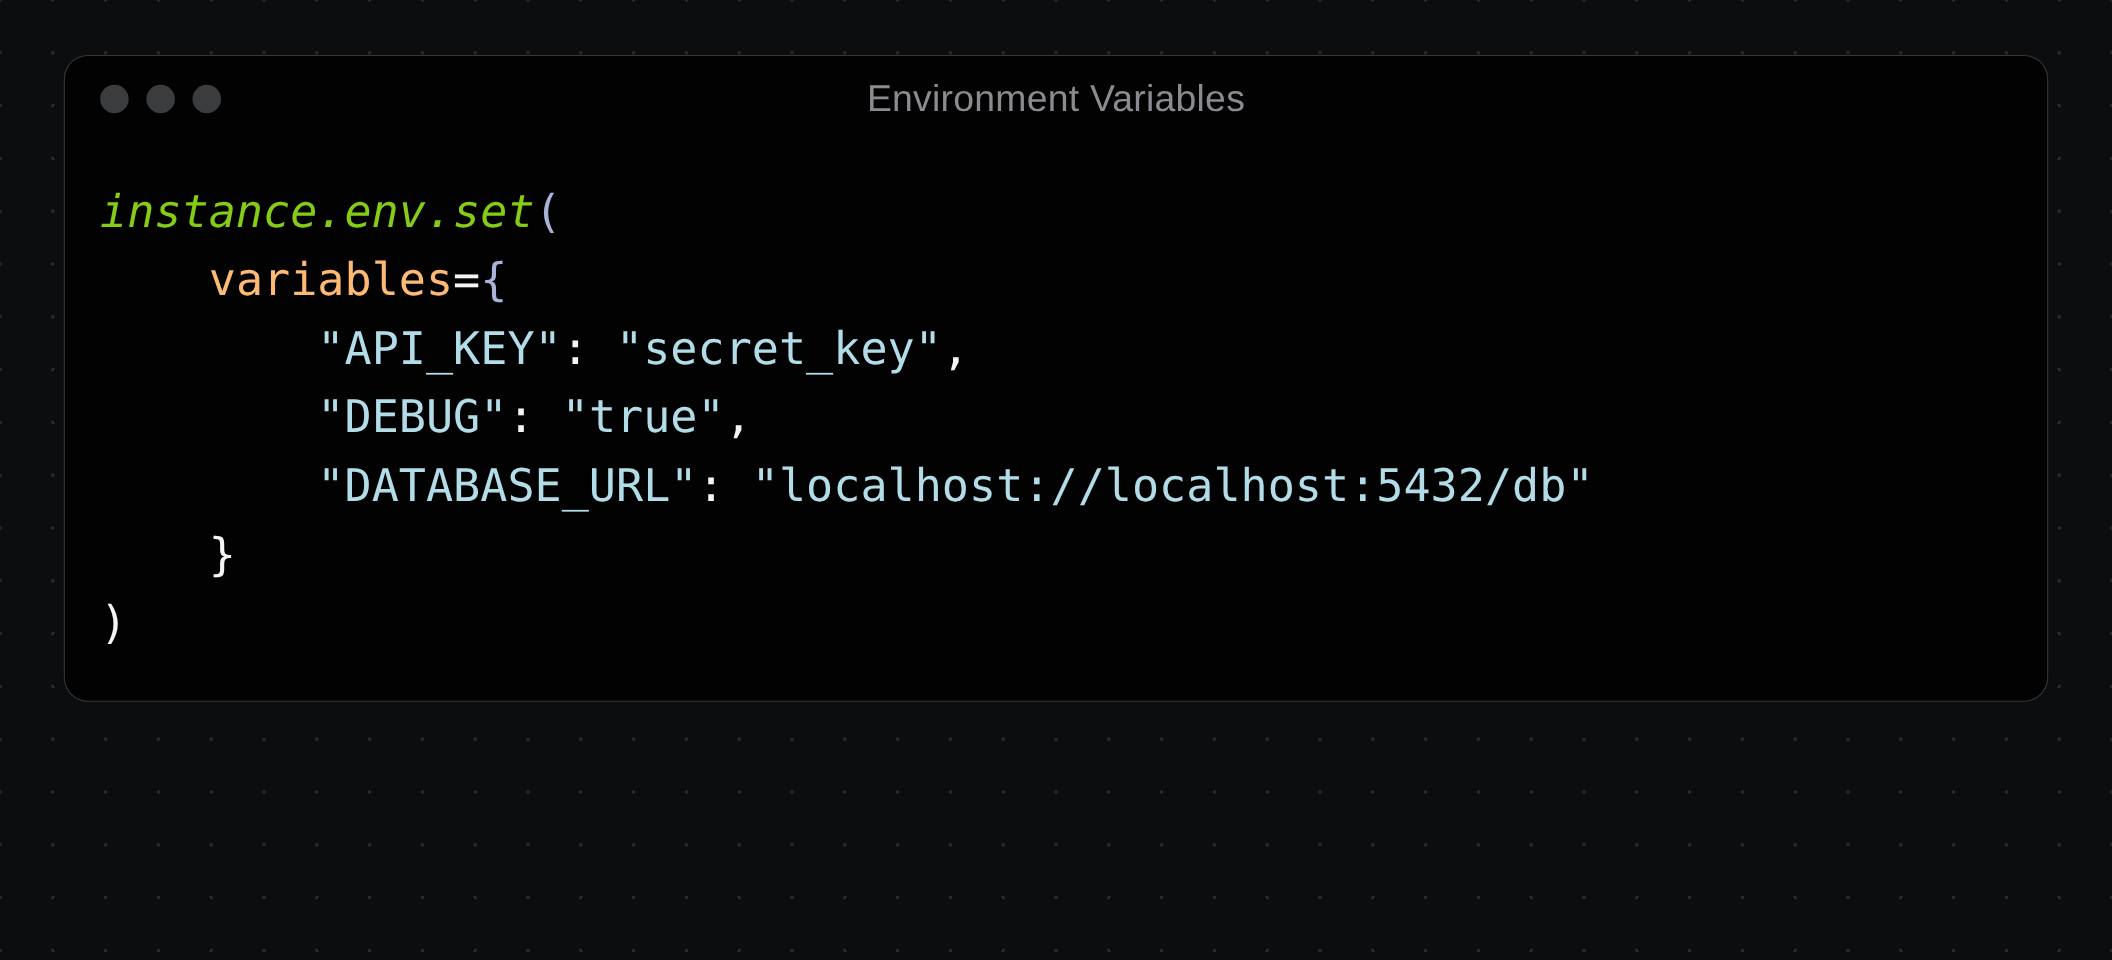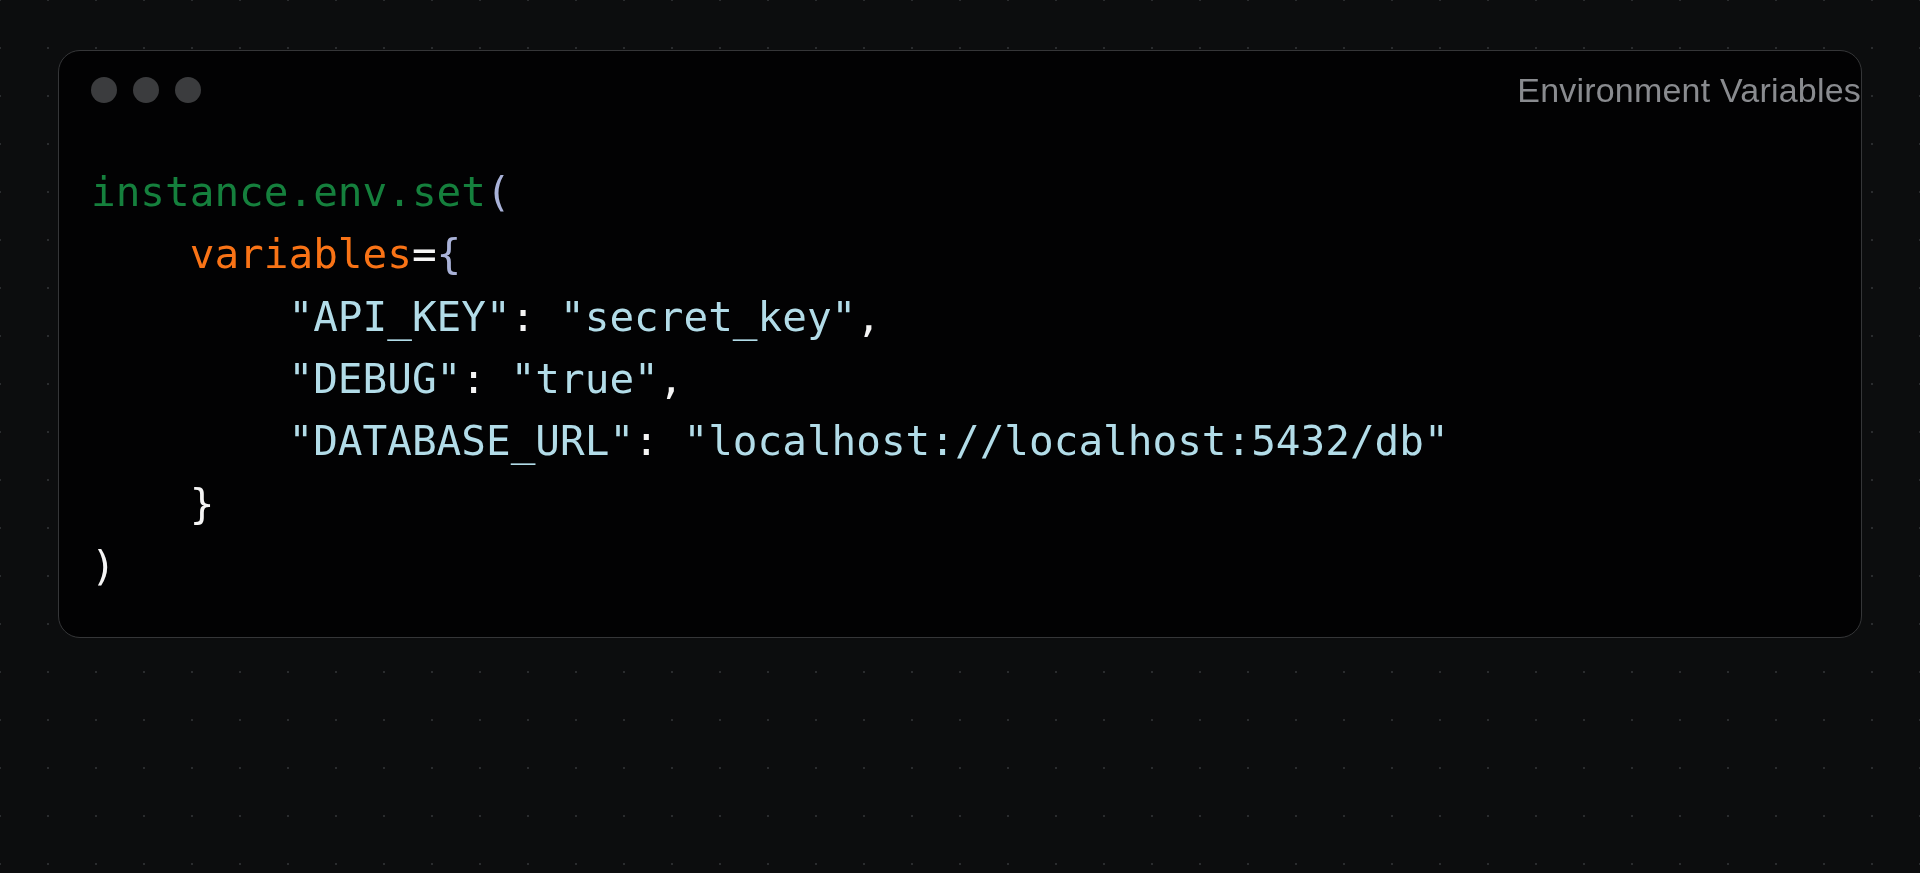--- a/index.html
+++ b/index.html
@@ -46,41 +46,41 @@
     width: 26px;
     height: 26px;
     border-radius: 50%;
     background-color: #3b3c3e;
   }
 
   .window-title {
     position: absolute;
     left: 0;
     right: 0;
-    text-align: right;
+    text-align: center;
     color: #898b8f;
     font-size: 34px;
     font-weight: 400;
     font-family: -apple-system, BlinkMacSystemFont, 'Segoe UI', sans-serif;
     letter-spacing: 0.2px;
     pointer-events: none;
   }
 
   .code-body {
     padding: 52px 32px 40px 32px;
     font-size: 41px;
     line-height: 1.52;
     white-space: pre;
     color: #f5f5f5;
     font-weight: 500;
   }
 
-  .tok-object   { color: #15803d; }
+  .tok-object   { color: #84cc16; font-style: italic; }
   .tok-paren    { color: #a9b2d8; }
-  .tok-kw       { color: #f97316; }  
+  .tok-kw       { color: #fdba74; }  
   .tok-assign   { color: #f5f5f5; }
   .tok-brace    { color: #a9b2d8; }
   .tok-key      { color: #b2dce8; }  
   .tok-colon    { color: #f5f5f5; }
   .tok-str      { color: #b2dce8; }
   .tok-comma    { color: #f5f5f5; }
   .tok-close-brace { color: #f5f5f5; }
   .tok-close-paren { color: #f5f5f5; }
 </style>
 </head>

